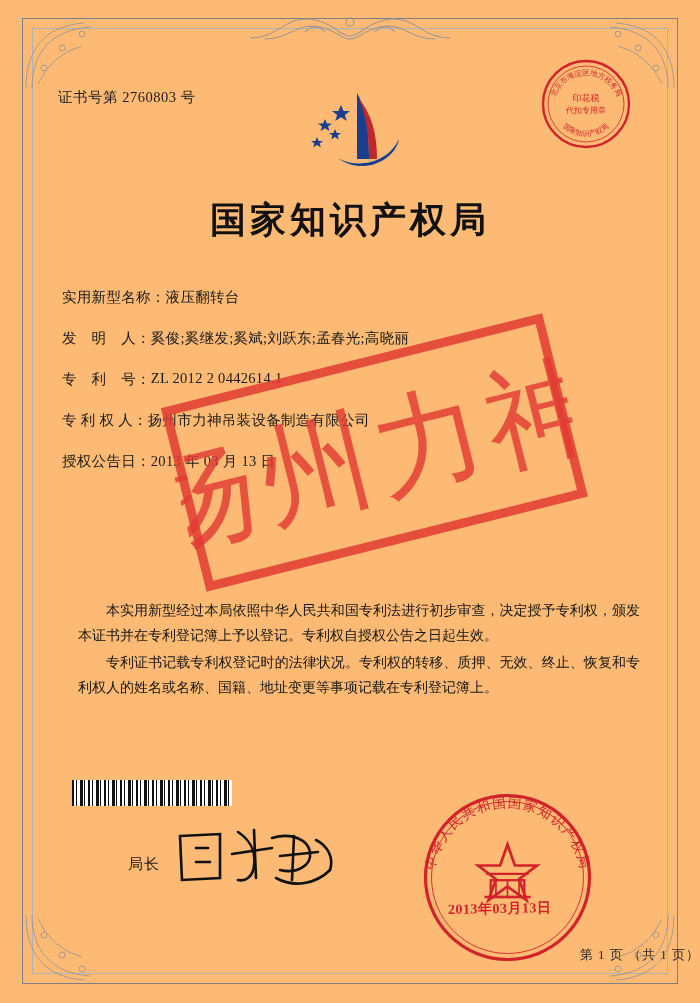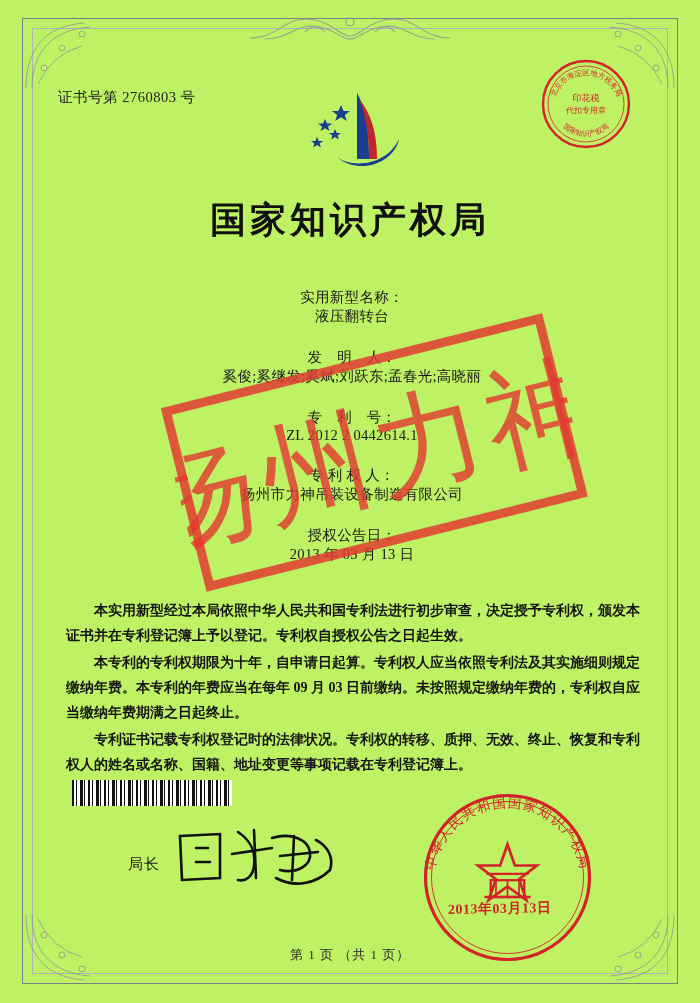--- a/index.html
+++ b/index.html
@@ -14,21 +14,21 @@
     color: #1a1a1a;
     position: relative;
     overflow: hidden;
   }
 
   .certificate {
     position: absolute;
     left: 0; top: 0;
     width: 700px;
     height: 1003px;
-    background: #bef264;
+    background: #fdba74;
   }
 
   
   .border-outer {
     position: absolute;
     left: 22px; top: 18px;
     width: 656px; height: 966px;
     border: 1px solid #7a7f86;
     box-sizing: border-box;
   }
@@ -93,26 +93,25 @@
 
   
   .fields {
     position: absolute;
     left: 62px;
     top: 288px;
     width: 580px;
   }
   .field-row {
     display: flex;
-    align-items: center;
+    align-items: flex-start;
     margin-bottom: 22px;
     font-size: 14.5px;
     color: #1a1a1a;
     white-space: nowrap;
-    flex-direction: column;
   }
   .field-label {
     flex: 0 0 auto;
     letter-spacing: 0.3px;
   }
   .field-value {
     flex: 1 1 auto;
     letter-spacing: 0.3px;
   }
 
@@ -121,23 +120,22 @@
     position: absolute;
     left: 62px;
     top: 598px;
     width: 578px;
     font-size: 14px;
     line-height: 25px;
     text-align: justify;
     color: #151515;
   }
   .body-text p {
-    margin: 0 0 2px 4px;
+    margin: 0 0 2px 16px;
     text-indent: 2em;
-    font-weight: bold;
   }
 
   
   .barcode {
     position: absolute;
     left: 72px;
     top: 780px;
     width: 160px;
     height: 26px;
     background:
@@ -205,21 +203,21 @@
     transform: rotate(-14deg);
     pointer-events: none;
   }
   .stamp-diagonal svg { width:100%; height:100%; display:block; }
 
   
   .footer {
     position: absolute;
     left: 0; right: 0;
     top: 946px;
-    text-align: center;
+    text-align: right;
     font-size: 13px;
     color: #2a2a2a;
     letter-spacing: 1px;
   }
 </style>
 </head>
 <body>
 
 <div class="certificate">
 
@@ -340,21 +338,20 @@
       <span class="field-value">扬州市力神吊装设备制造有限公司</span>
     </div>
     <div class="field-row">
       <span class="field-label">授权公告日：</span>
       <span class="field-value">2013 年 03 月 13 日</span>
     </div>
   </div>
 
   <div class="body-text">
     <p>本实用新型经过本局依照中华人民共和国专利法进行初步审查，决定授予专利权，颁发本证书并在专利登记簿上予以登记。专利权自授权公告之日起生效。</p>
-    <p>本专利的专利权期限为十年，自申请日起算。专利权人应当依照专利法及其实施细则规定缴纳年费。本专利的年费应当在每年 09 月 03 日前缴纳。未按照规定缴纳年费的，专利权自应当缴纳年费期满之日起终止。</p>
     <p>专利证书记载专利权登记时的法律状况。专利权的转移、质押、无效、终止、恢复和专利权人的姓名或名称、国籍、地址变更等事项记载在专利登记簿上。</p>
   </div>
 
   <div class="barcode"></div>
 
   <div class="sign-label">局长</div>
   <div class="signature">
     <svg viewBox="0 0 180 76" xmlns="http://www.w3.org/2000/svg">
       <g fill="none" stroke="#111" stroke-width="2.6" stroke-linecap="round">
         <path d="M12 18 L52 16 L52 60 L14 62 Z"></path>

